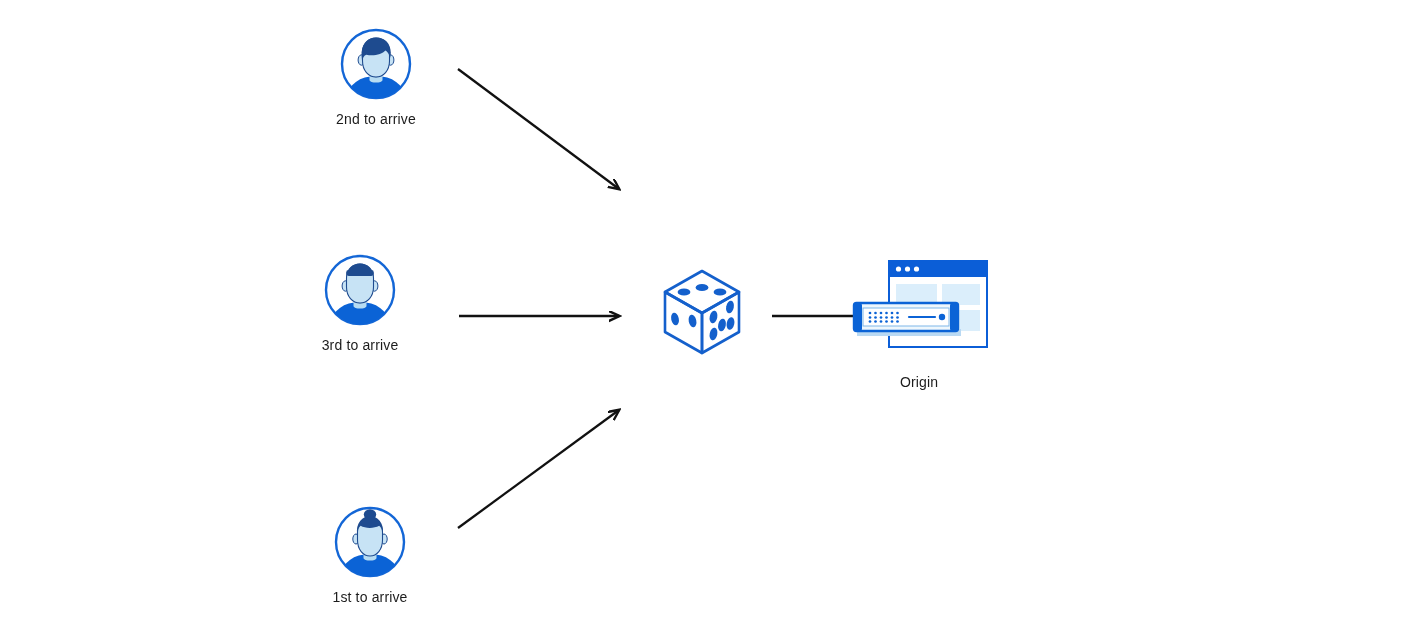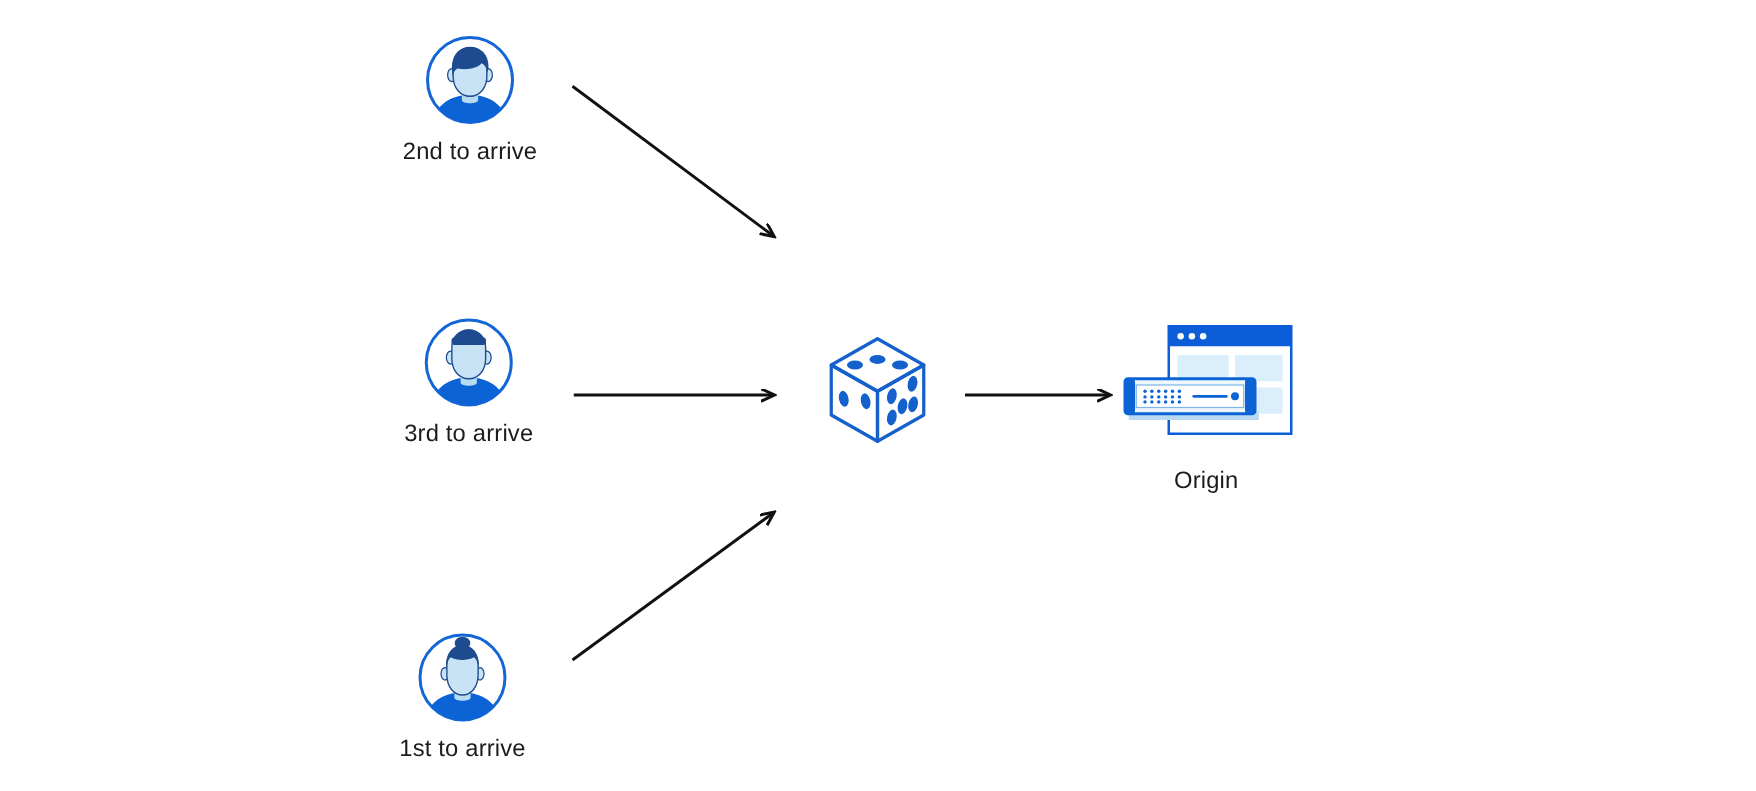--- a/index.html
+++ b/index.html
@@ -26,32 +26,32 @@
     display: flex;
     flex-direction: column;
     align-items: center;
   }
   .node-icon {
     display: block;
     line-height: 0;
   }
   .node-label {
     margin-top: 9px;
-    font-size: 19px;
+    font-size: 14px;
     font-weight: 400;
     letter-spacing: 0.15px;
     color: #1c1c1c;
     white-space: nowrap;
     text-align: center;
   }
   
   #client-2nd  { left: 297px; top: 26px;  width: 158px; }
-  #client-3rd  { left: 296px; top: 252px; width: 158px; }
+  #client-3rd  { left: 281px; top: 252px; width: 158px; }
   #client-1st  { left: 291px; top: 504px; width: 158px; }
-  #origin-node { left: 893px; top: 257px; width: 144px; }
+  #origin-node { left: 847px; top: 257px; width: 144px; }
   #dice-node   { left: 660px; top: 266px; width: 84px; }
 
   .arrows {
     position: absolute;
     left: 0;
     top: 0;
     pointer-events: none;
   }
 </style>
 </head>

